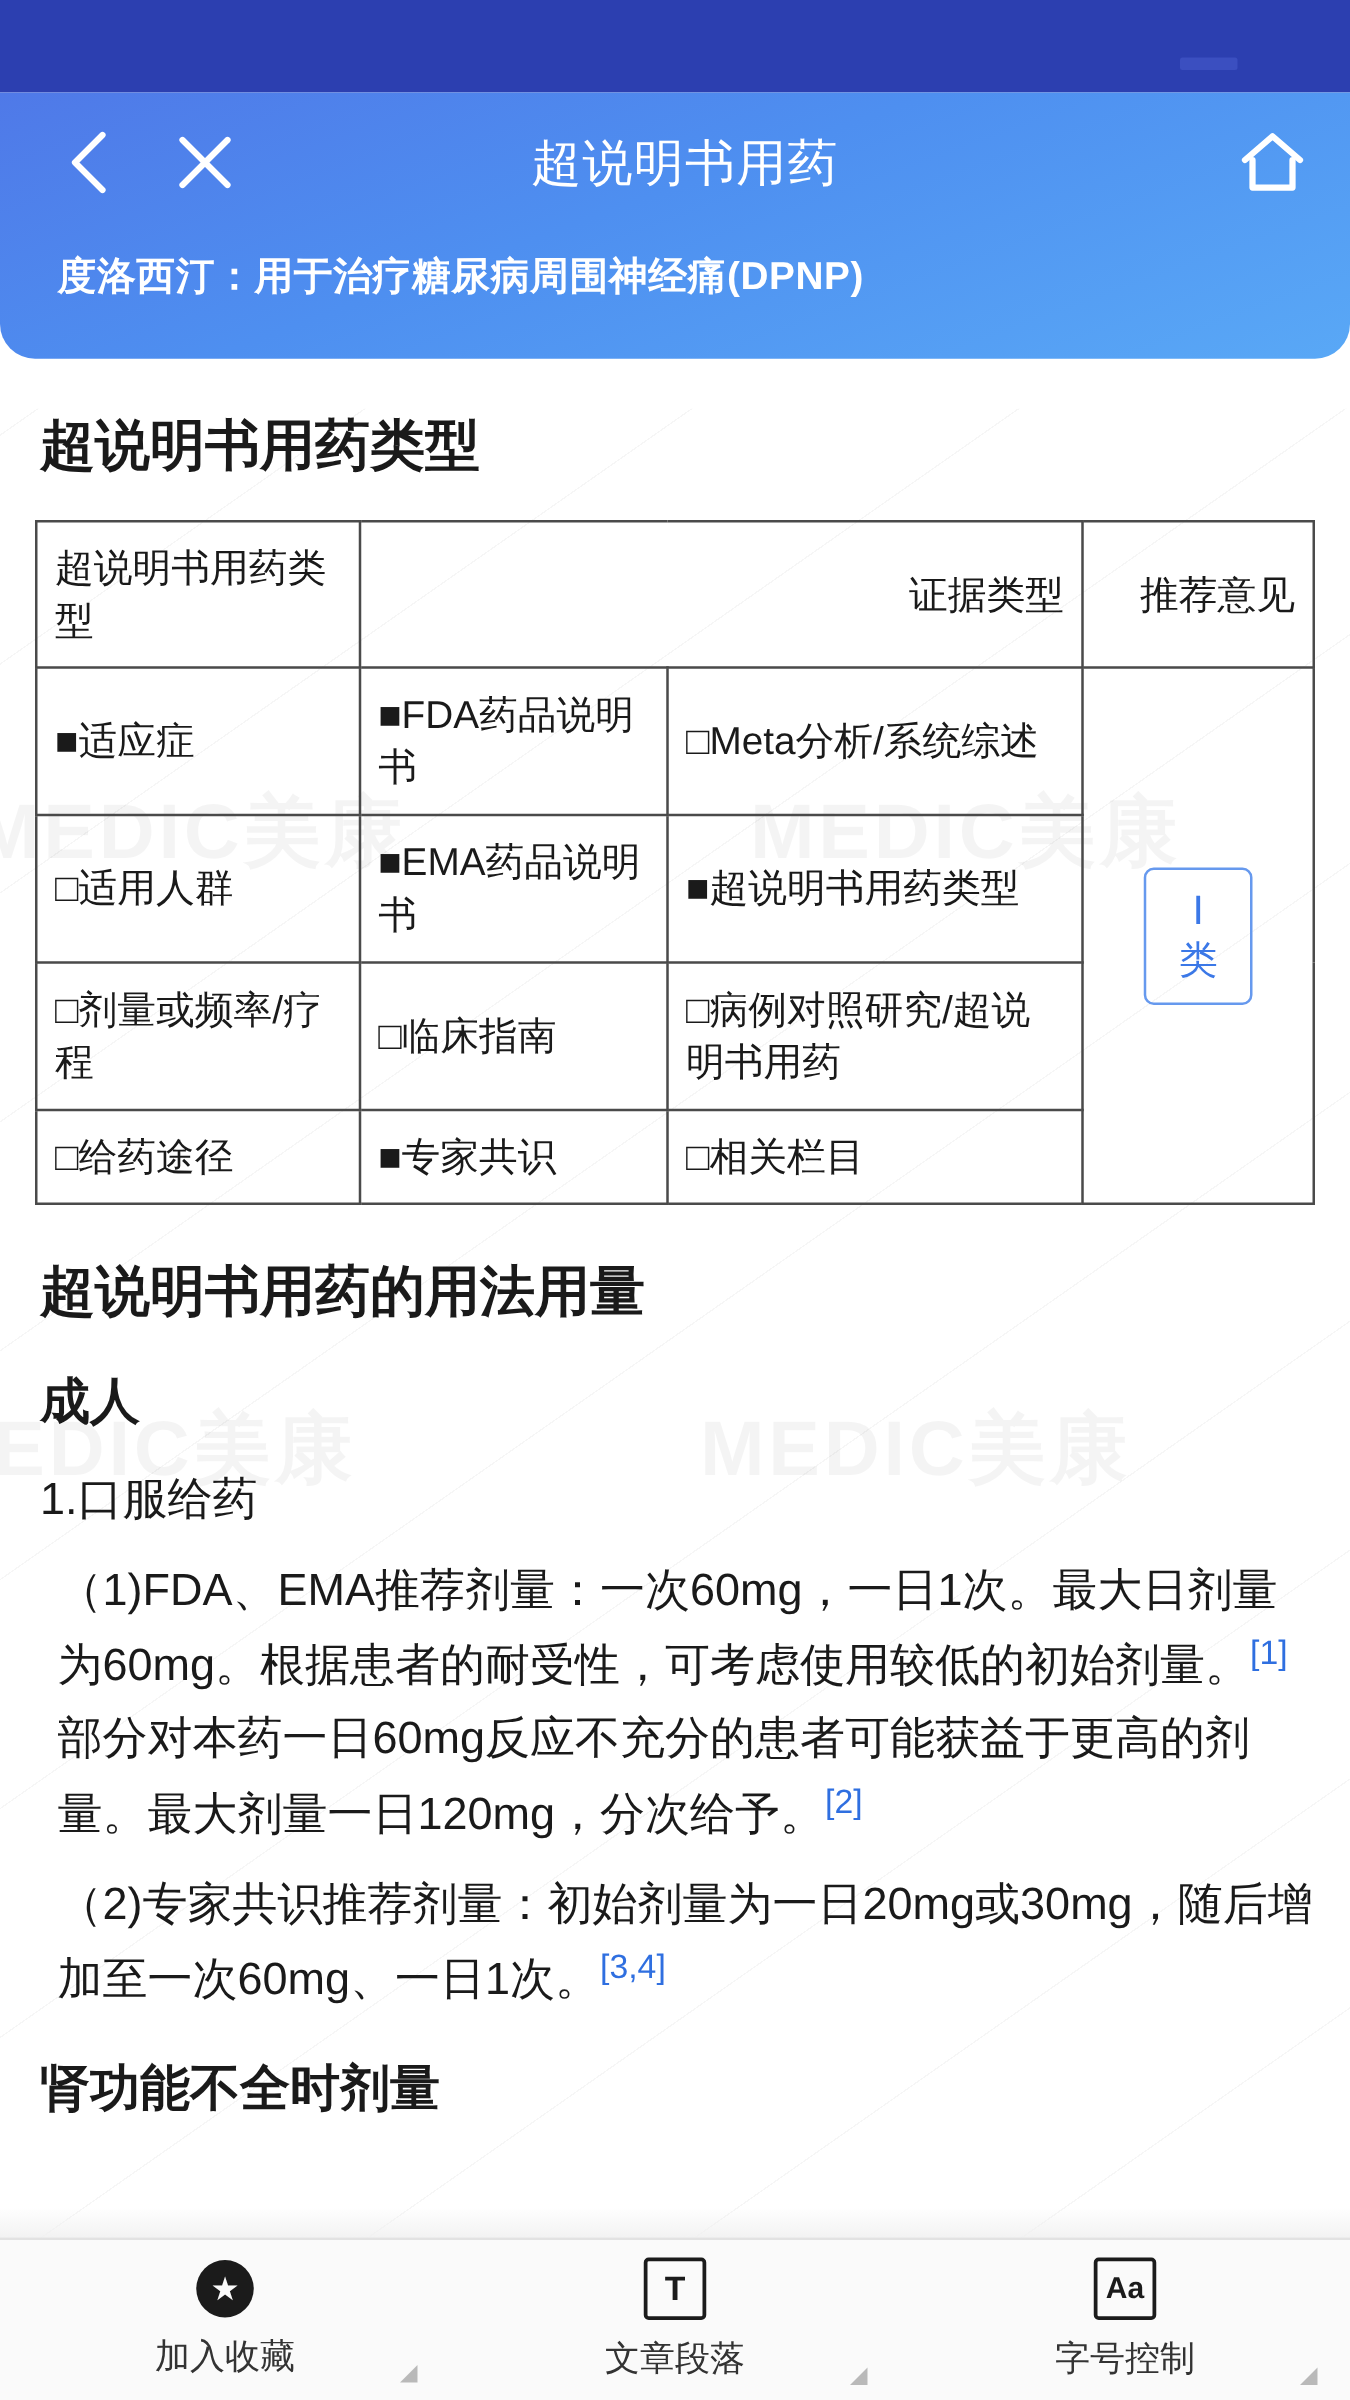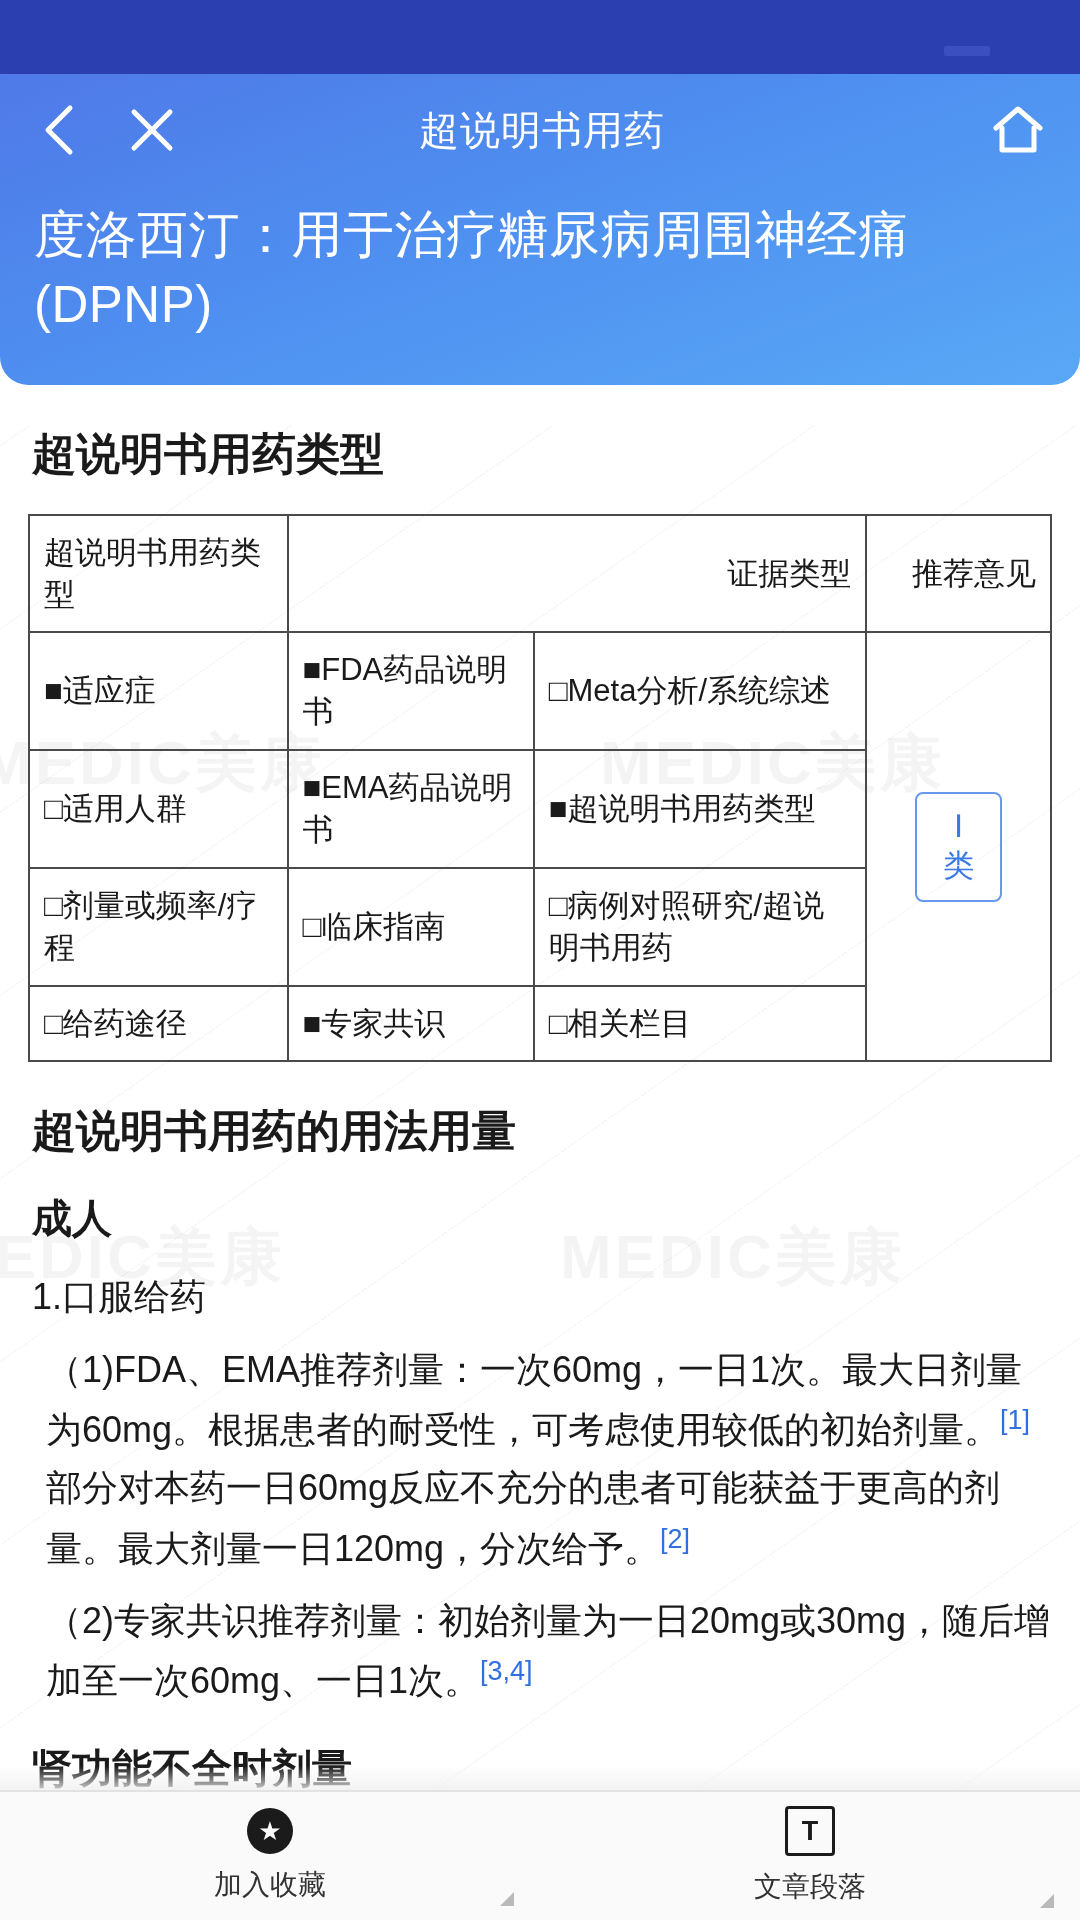--- a/index.html
+++ b/index.html
@@ -23,21 +23,21 @@
     position: absolute;
     right: 90px;
     top: 46px;
     width: 46px;
     height: 10px;
     background: #3b4fc0;
     border-radius: 2px;
   }
   .header {
     background: linear-gradient(160deg, #4f79e8 0%, #4e8ff0 45%, #59a8f6 100%);
-    padding: 0 0 44px 4px;
+    padding: 0 0 44px 16px;
     border-bottom-left-radius: 28px;
     border-bottom-right-radius: 28px;
     position: relative;
   }
   .navbar {
     height: 112px;
     display: flex;
     align-items: center;
     padding: 0 34px;
     position: relative;
@@ -60,23 +60,23 @@
     font-size: 40px;
     font-weight: 500;
     letter-spacing: 1px;
     pointer-events: none;
   }
   .nav-home {
     margin-left: auto;
   }
   .hero-title {
     color: #ffffff;
-    font-size: 51px;
+    font-size: 31px;
     line-height: 1.38;
-    font-weight: 400;
+    font-weight: 700;
     padding: 14px 30px 0 30px;
     letter-spacing: 0.5px;
   }
   .content {
     position: relative;
     padding: 0 28px;
     background: #ffffff;
   }
   .watermark {
     position: absolute;
@@ -341,13 +341,18 @@
   <div class="tab">
     <div class="icon-star">★</div>
     <div class="tab-label">加入收藏</div>
     <div class="corner"></div>
   </div>
   <div class="tab">
     <div class="icon-box">T</div>
     <div class="tab-label">文章段落</div>
     <div class="corner"></div>
   </div>
+  <div class="tab">
+    <div class="icon-box aa">Aa</div>
+    <div class="tab-label">字号控制</div>
+    <div class="corner"></div>
+  </div>
 </div>
 
 </body></html>

